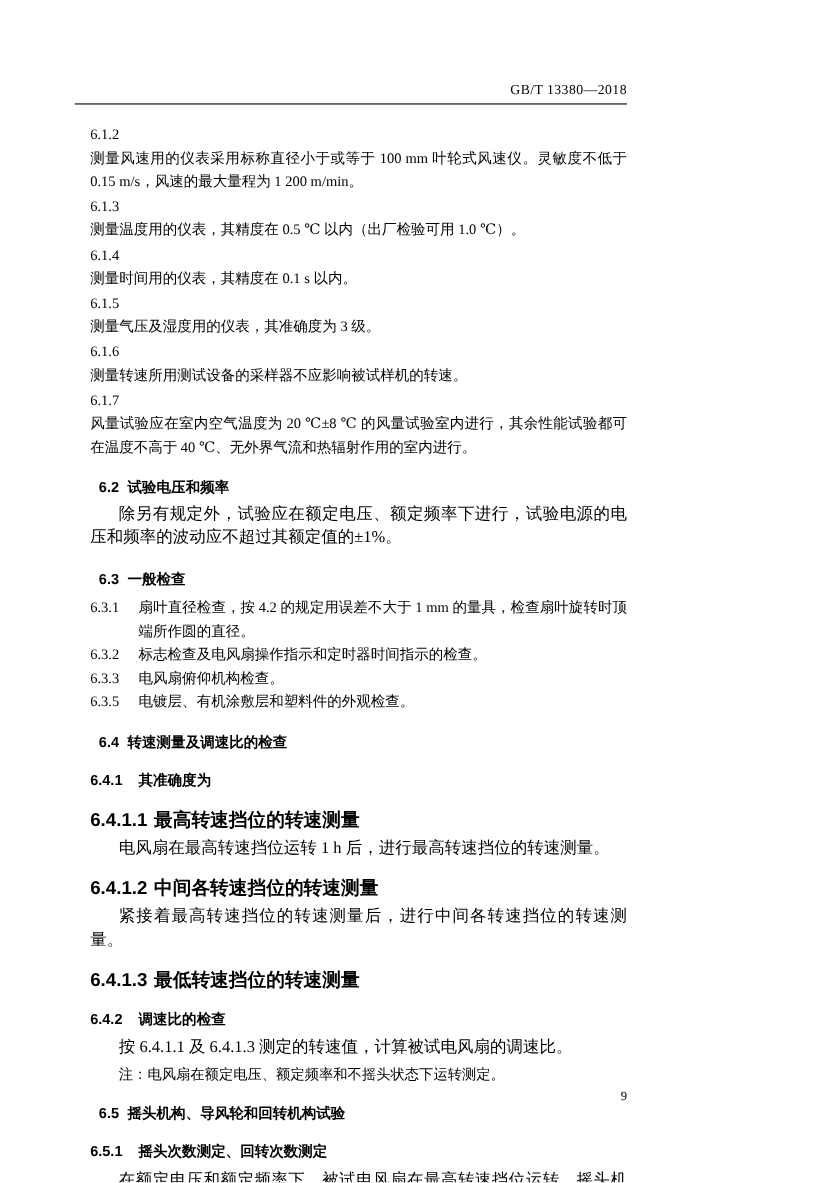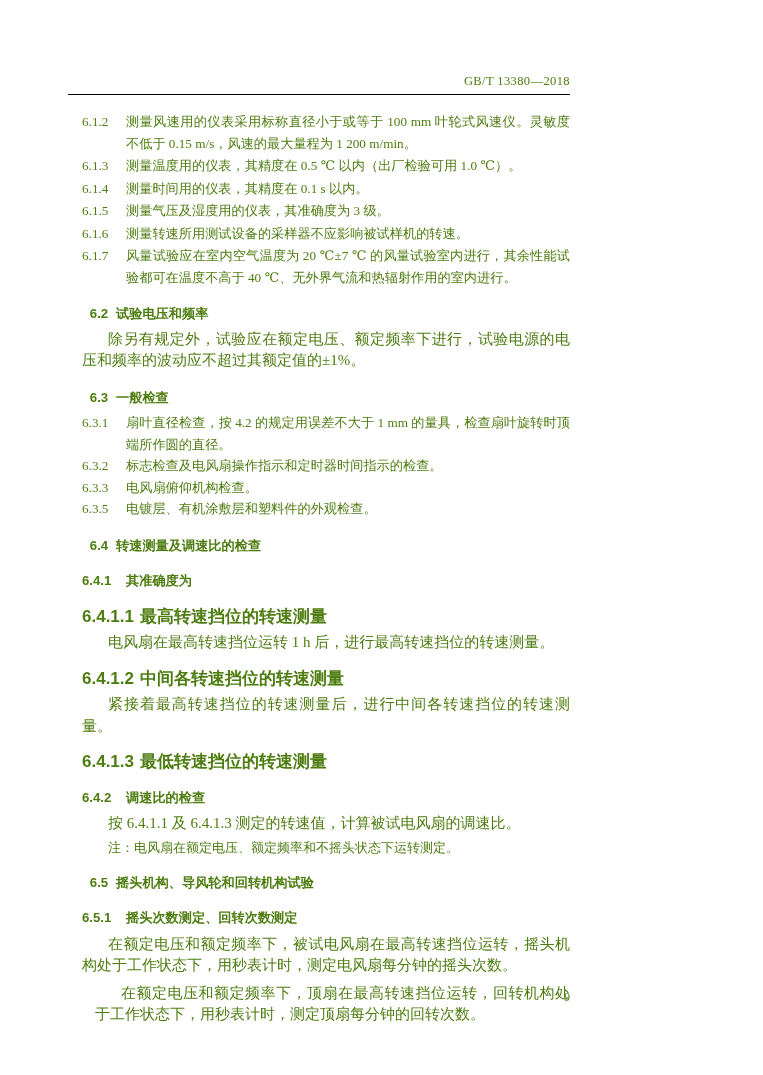--- a/index.html
+++ b/index.html
@@ -6,21 +6,21 @@
     margin: 0;
     padding: 0;
     background: #ffffff;
   }
   .page {
     position: relative;
     width: 638px;
     height: 1075px;
     background: #ffffff;
     font-family: "Liberation Serif", "DejaVu Serif", serif;
-    color: #4d7c0f;
+    color: #000000;
     overflow: hidden;
   }
   .header {
     position: absolute;
     top: 74px;
     right: 68px;
     font-size: 12.5px;
     letter-spacing: 0.4px;
     font-family: "Liberation Serif", "DejaVu Serif", serif;
   }
@@ -41,20 +41,21 @@
   p {
     margin: 0;
     font-size: 15px;
     line-height: 21.5px;
     text-align: justify;
     text-justify: inter-ideograph;
   }
   .num-para {
     margin-top: 1px;
     text-indent: 0;
+    flex-direction: column;
   }
   .indent {
     text-indent: 26px;
   }
   .sec-head {
     font-weight: bold;
     font-size: 13.2px;
     line-height: 21.5px;
     margin-top: 15px;
     margin-bottom: 4px;
@@ -150,21 +151,21 @@
     <div class="item num-para">
       <span class="lbl">6.1.5</span>
       <span class="txt">测量气压及湿度用的仪表，其准确度为 3 级。</span>
     </div>
     <div class="item num-para">
       <span class="lbl">6.1.6</span>
       <span class="txt">测量转速所用测试设备的采样器不应影响被试样机的转速。</span>
     </div>
     <div class="item num-para">
       <span class="lbl">6.1.7</span>
-      <span class="txt">风量试验应在室内空气温度为 20 ℃±7 ℃ 的风量试验室内进行，其余性能试验都可在温度不高于 40 ℃、无外界气流和热辐射作用的室内进行。</span>
+      <span class="txt">风量试验应在室内空气温度为 20 ℃±8 ℃ 的风量试验室内进行，其余性能试验都可在温度不高于 40 ℃、无外界气流和热辐射作用的室内进行。</span>
     </div>
 
     <div class="sec-head">
       <span class="lbl">6.2</span><span>试验电压和频率</span>
     </div>
     <p class="indent">除另有规定外，试验应在额定电压、额定频率下进行，试验电源的电压和频率的波动应不超过其额定值的±1%。</p>
 
     <div class="sec-head">
       <span class="lbl">6.3</span><span>一般检查</span>
     </div>

